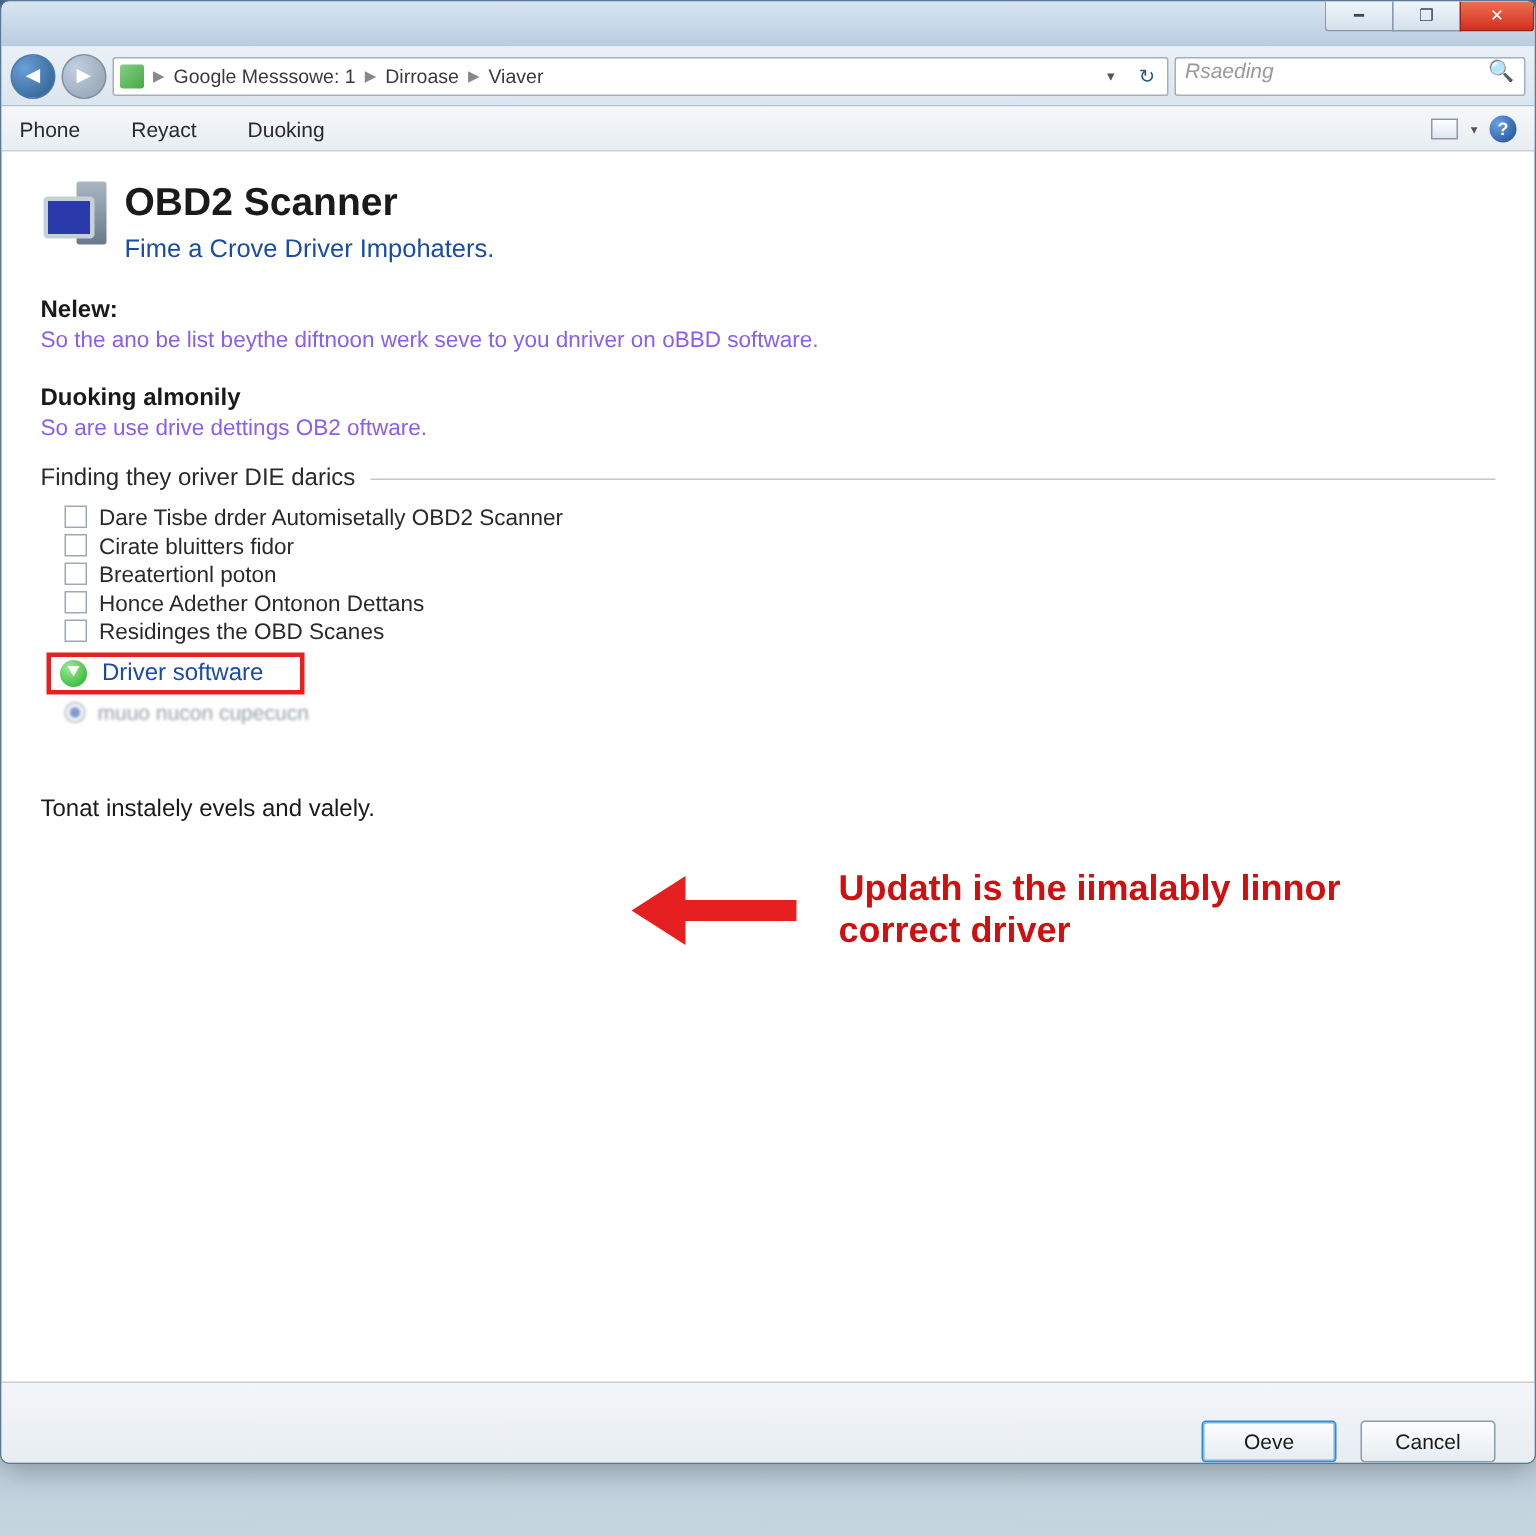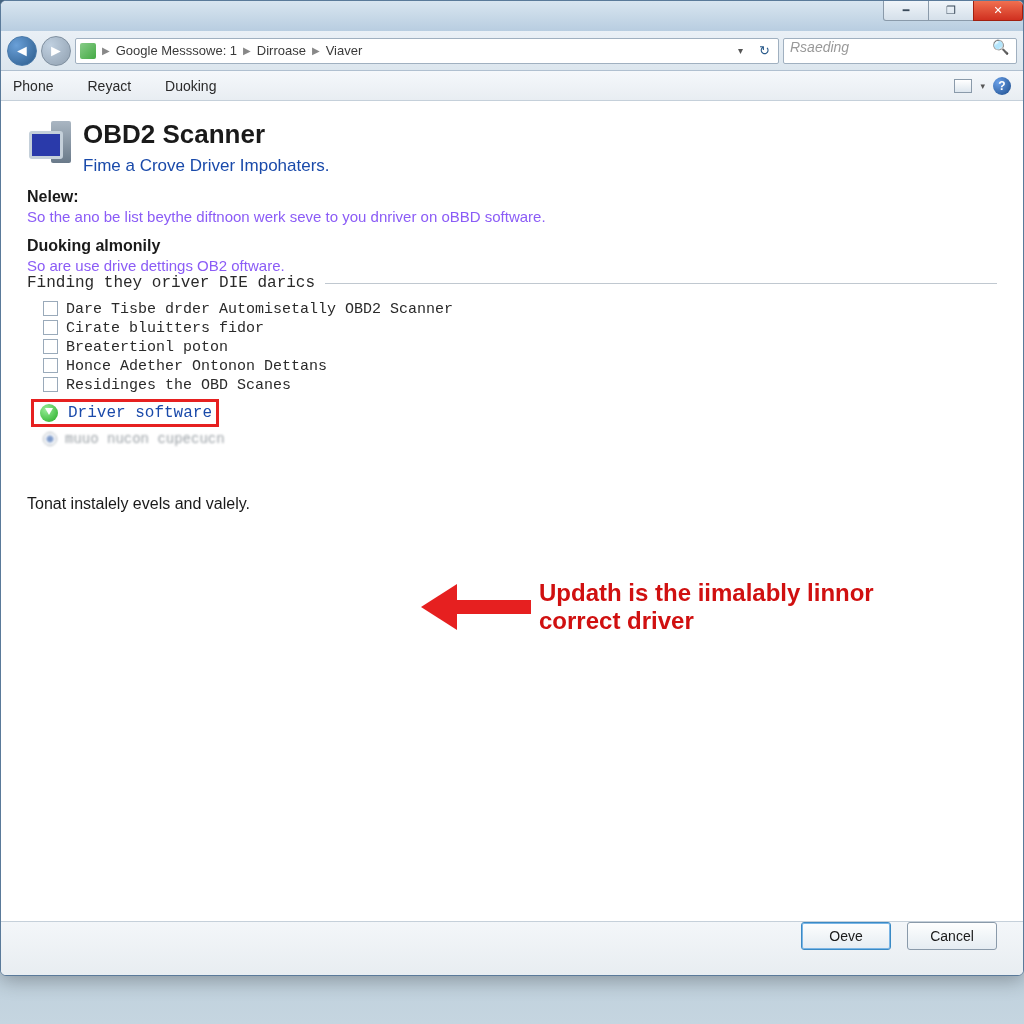--- a/index.html
+++ b/index.html
@@ -147,26 +147,26 @@
 .header-text h1 {
   font-size: 26px;
   font-weight: 600;
   color: #1a1a1a;
 }
 .header-text .sub {
   color: #1a4aaa;
   font-size: 17px;
   margin-top: 6px;
 }
-.section { margin-top: 12px; }
+.section { margin-top: 22px; }
 .sec-label { font-weight:600; font-size:16px; color:#1a1a1a; }
 .sec-body { font-size: 15px; color:#8b5cf6; margin-top:2px;}
 .fieldset {
+  margin-top: 16px;
   padding: 0;
-  font-family: Liberation Mono, monospace;
 }
 .fieldset .legend {
   font-size: 16px;
   color: #2a2a2a;
   padding-bottom: 4px;
   position: relative;
   display:flex;
   align-items:center;
   gap:10px;
 }
@@ -180,21 +180,21 @@
 .opt {
   display:flex; align-items:flex-start; gap:8px;
   font-size:15px; color:#2a2a2a; padding:1px 0;
 }
 .chk { width:15px;height:15px;border:1px solid #9aaaba;background:#fff;}
 .highlight-row {
   display:flex; align-items:center; gap:10px;
   margin-left: 4px;
   margin-top: 0px;
   border: 3px solid #e62020;
-  padding: 2px 4px 2px 6px;
+  padding: 2px 24px 2px 6px;
   width: fit-content;
 }
 .dl-icon {
   width:18px;height:18px;border-radius:50%;
   background:radial-gradient(circle at 35% 30%,#9e9,#2a2);
   position:relative;
 }
 .dl-icon::after{content:"";position:absolute;left:5px;top:4px;width:0;height:0;border-left:4px solid transparent;border-right:4px solid transparent;border-top:7px solid #fff;}
 .link-text { color:#1a4aaa; font-size:16px; }
 .obscured {
@@ -218,33 +218,34 @@
   width:110px;height:46px;position:relative;
 }
 .arrow .shaft{position:absolute;left:34px;top:16px;width:76px;height:14px;background:#e62020;}
 .arrow .head{position:absolute;left:0;top:0;width:0;height:0;border-top:23px solid transparent;border-bottom:23px solid transparent;border-right:36px solid #e62020;}
 .callout-text{
   color:#d01010;
   font-weight:700;
   font-size:24px;
   line-height:1.15;
   width:380px;
+  margin-left:20px;
 }
 .footer-note{
   font-size:16px;
   color:#1a1a1a;
   margin-top: 48px;
 }
 .buttonbar{
   border-top:1px solid #c5d0da;
   background: linear-gradient(180deg,#f3f6f9,#e8edf1);
   height:54px;
   display:flex;
   justify-content:flex-end;
-  align-items:flex-start;
+  align-items:flex-end;
   gap:16px;
   padding:0 26px;
 }
 .btn{
   min-width:90px;
   height:28px;
   border:1px solid #8a9aaa;
   border-radius:3px;
   background:linear-gradient(180deg,#fdfefe,#e5ecf2);
   font-size:14px;

